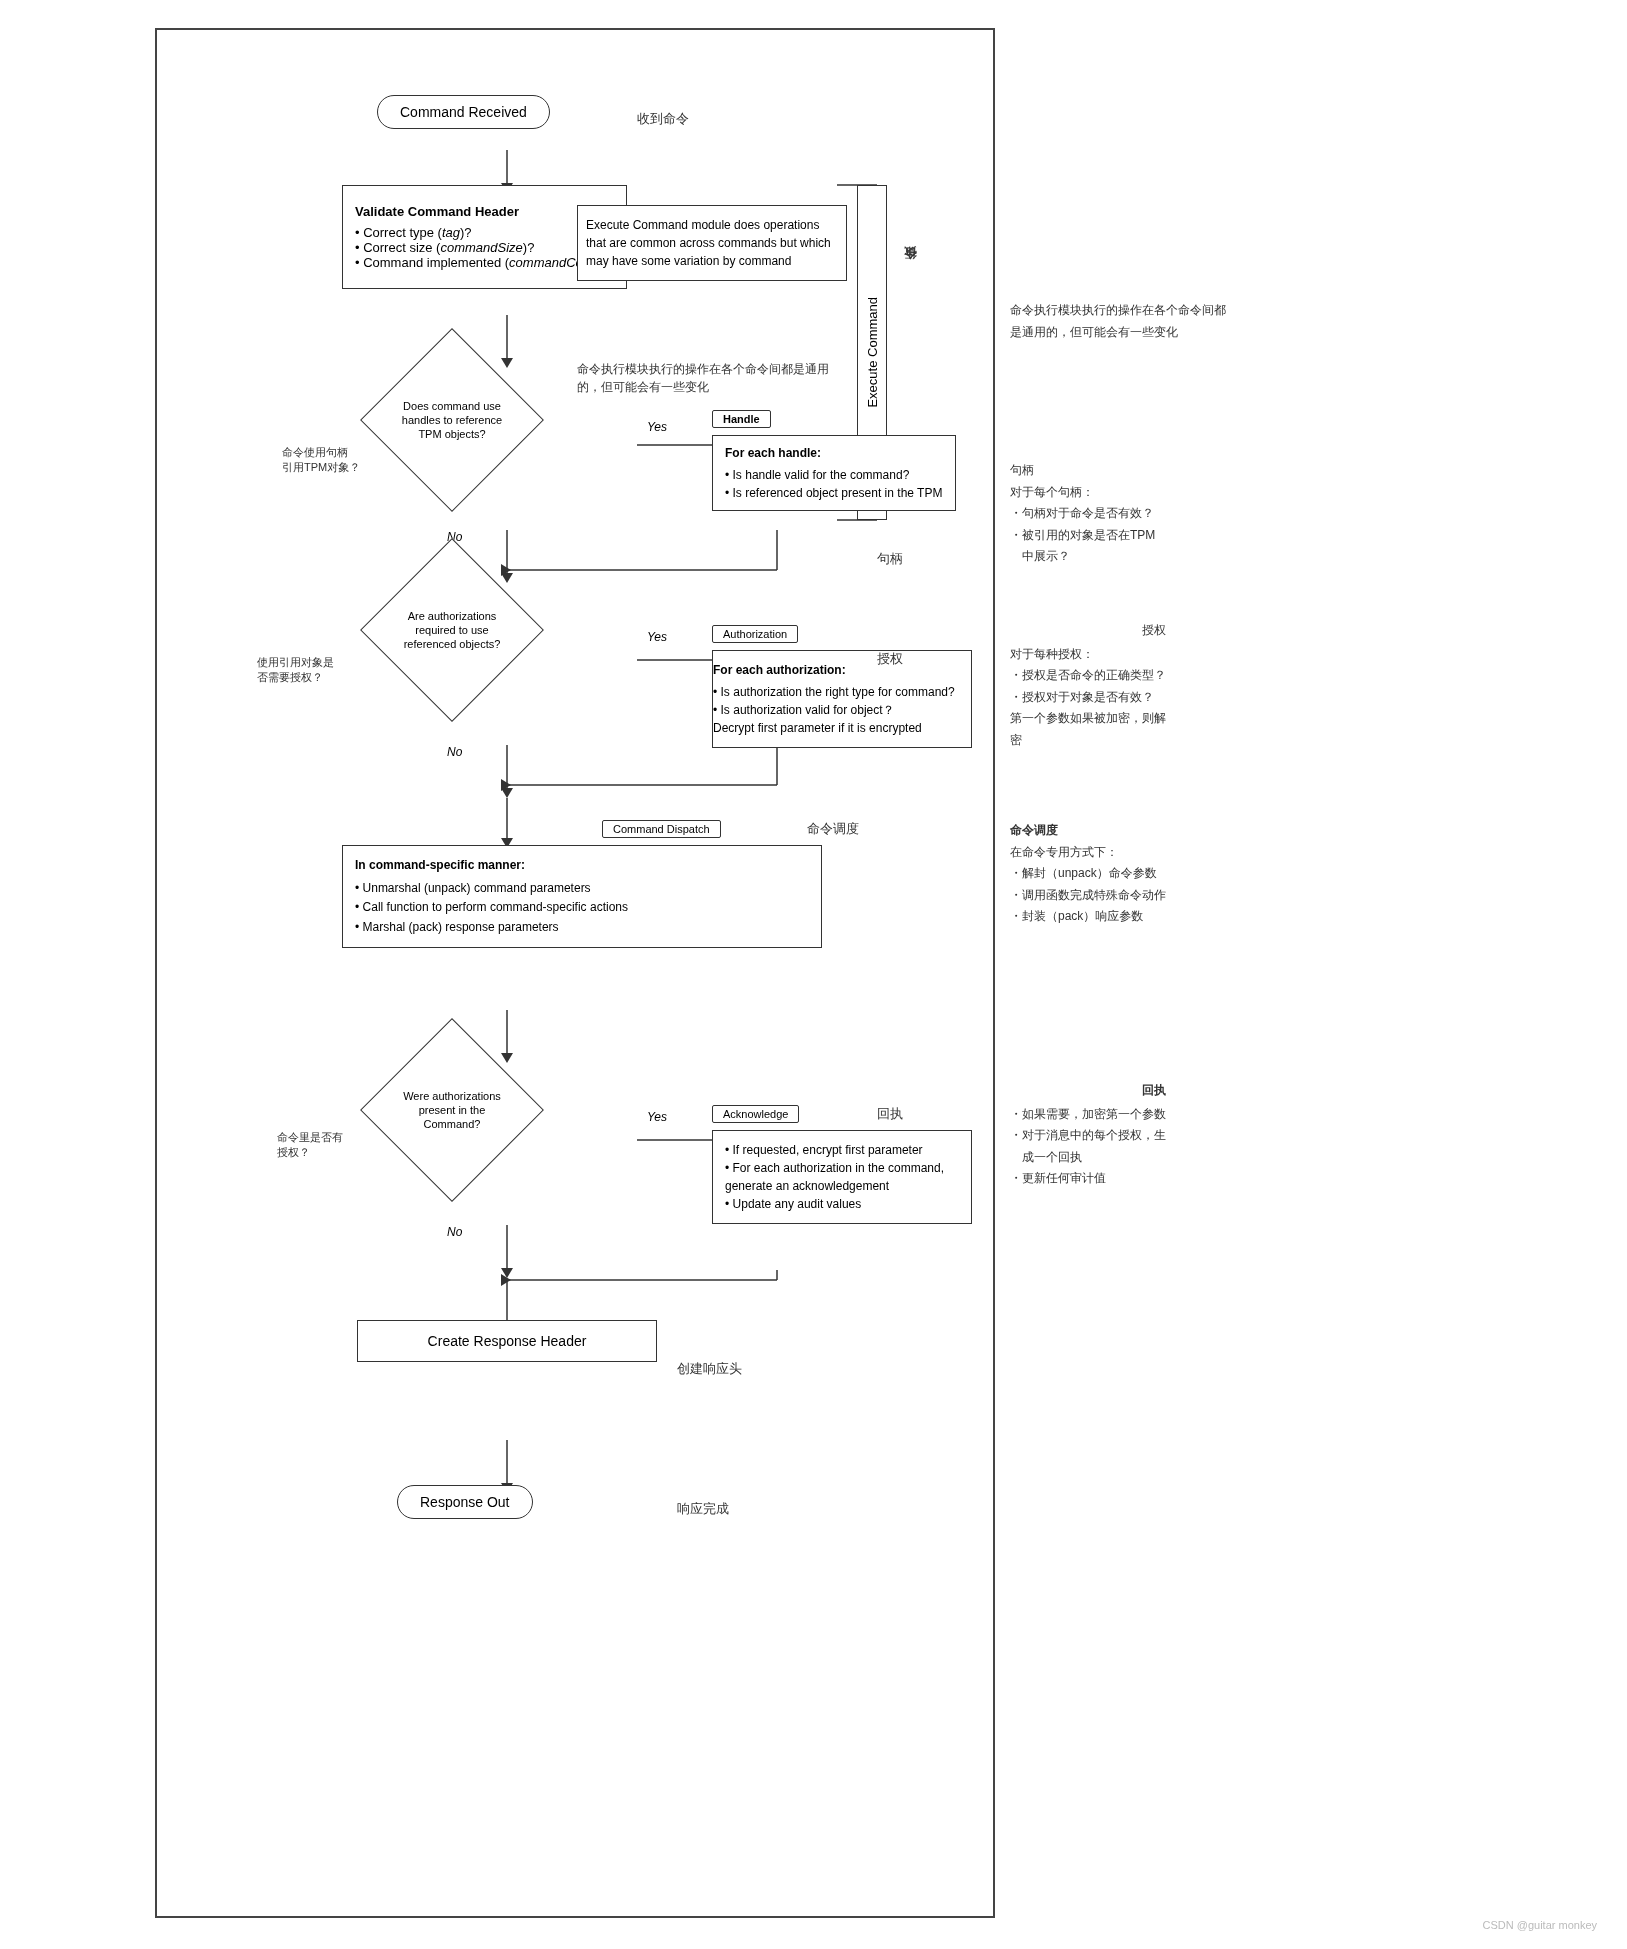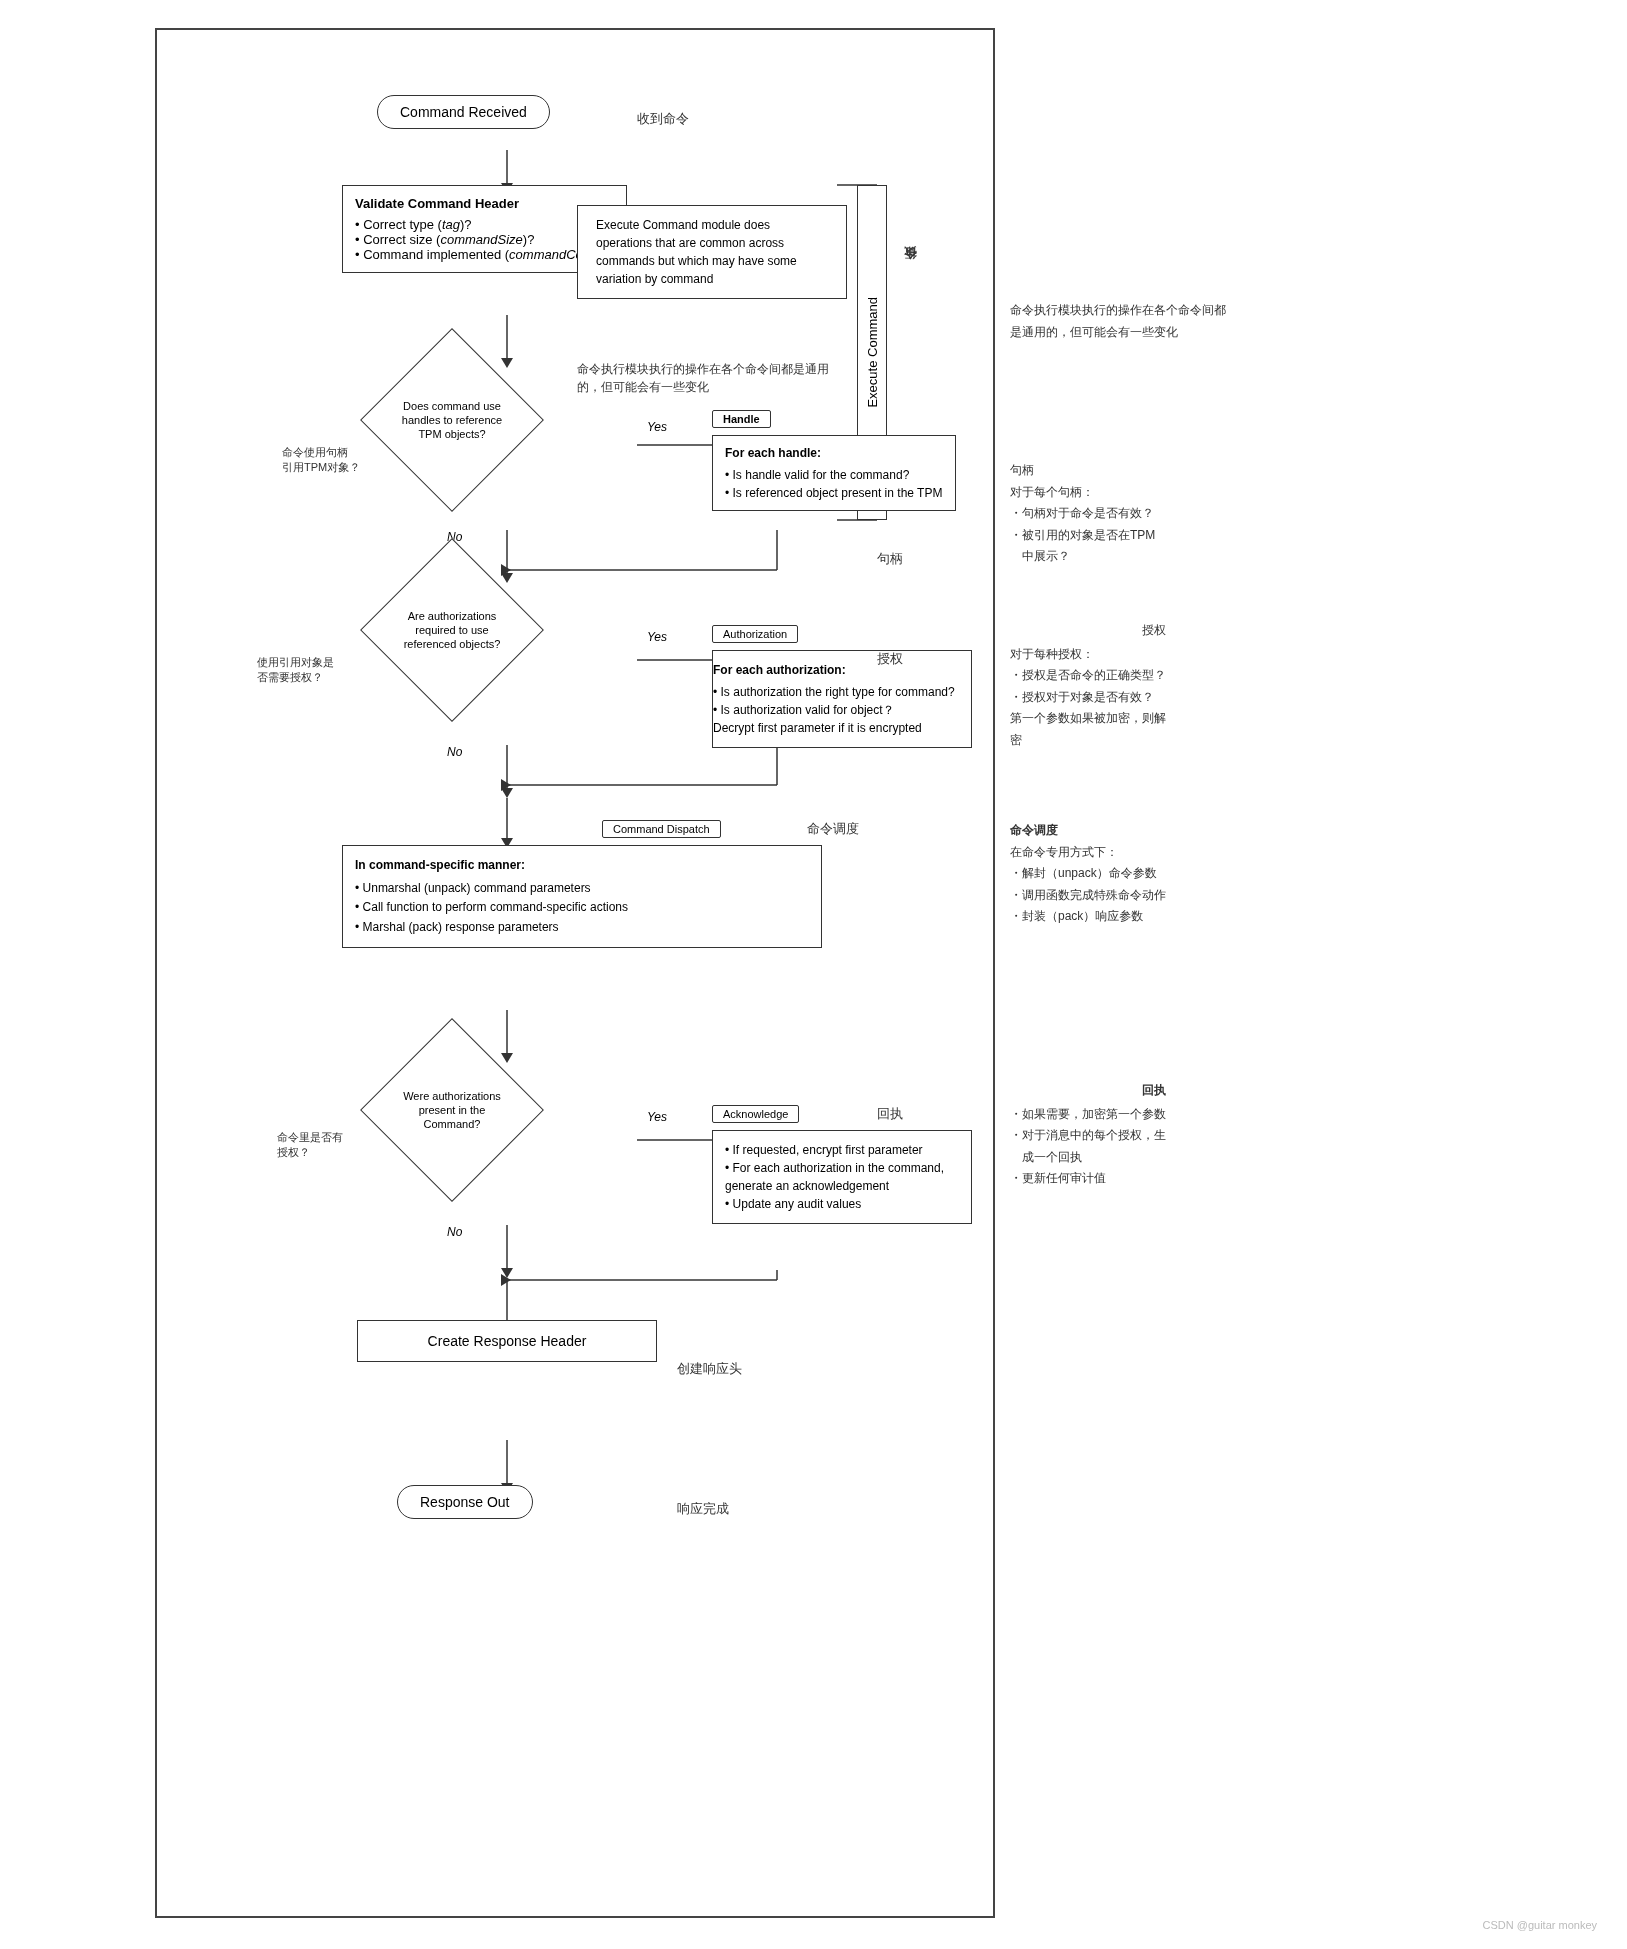--- a/index.html
+++ b/index.html
@@ -76,28 +76,28 @@
     </svg>
 
     <div style="position:absolute; top:65px; left:220px; border:1.5px solid #333; border-radius:20px; padding:8px 22px; background:#fff; font-size:14px; white-space:nowrap;">
       <span>Command Received</span>
     </div>
 
     <div style="position:absolute; top:155px; left:700px; width:30px; height:335px; border:1.5px solid #333; background:#fff; display:flex; align-items:center; justify-content:center;">
       <span style="writing-mode:vertical-rl; transform:rotate(180deg); font-size:13px; white-space:nowrap;">Execute Command</span>
     </div>
 
-    <div style="position:absolute; top:155px; left:185px; width:285px; border:1.5px solid #333; padding:10px 12px; background:#fff;">
+    <div style="position:absolute; top:155px; left:185px; width:285px; border:1.5px solid #333; padding:18px 12px; background:#fff;">
       <div style="font-weight:bold; margin-bottom:6px;">Validate Command Header</div>
       <div>• Correct type (<em>tag</em>)?</div>
       <div>• Correct size (<em>commandSize</em>)?</div>
       <div>• Command implemented (<em>commandCode</em>)?</div>
     </div>
 
-    <div style="position:absolute; top:175px; left:420px; width:270px; border:1.5px solid #333; padding:10px 18px; background:#fff; font-size:12px; line-height:1.5;">
+    <div style="position:absolute; top:175px; left:420px; width:270px; border:1.5px solid #333; padding:10px 8px; background:#fff; font-size:12px; line-height:1.5;">
       <span>Execute Command module does operations that are common across commands but which may have some variation by command</span>
     </div>
 
     <div style="position:absolute; top:310px; left:215px;">
       <div style="position:relative; width:160px; height:160px; display:flex; align-items:center; justify-content:center;">
         <div style="position:absolute; top:15px; left:15px; width:130px; height:130px; background:#fff; border:1.5px solid #333; transform:rotate(45deg);"></div>
         <div style="position:relative; z-index:1; text-align:center; font-size:11px; line-height:1.3; max-width:110px;">Does command use handles to reference TPM objects?</div>
       </div>
     </div>
 

